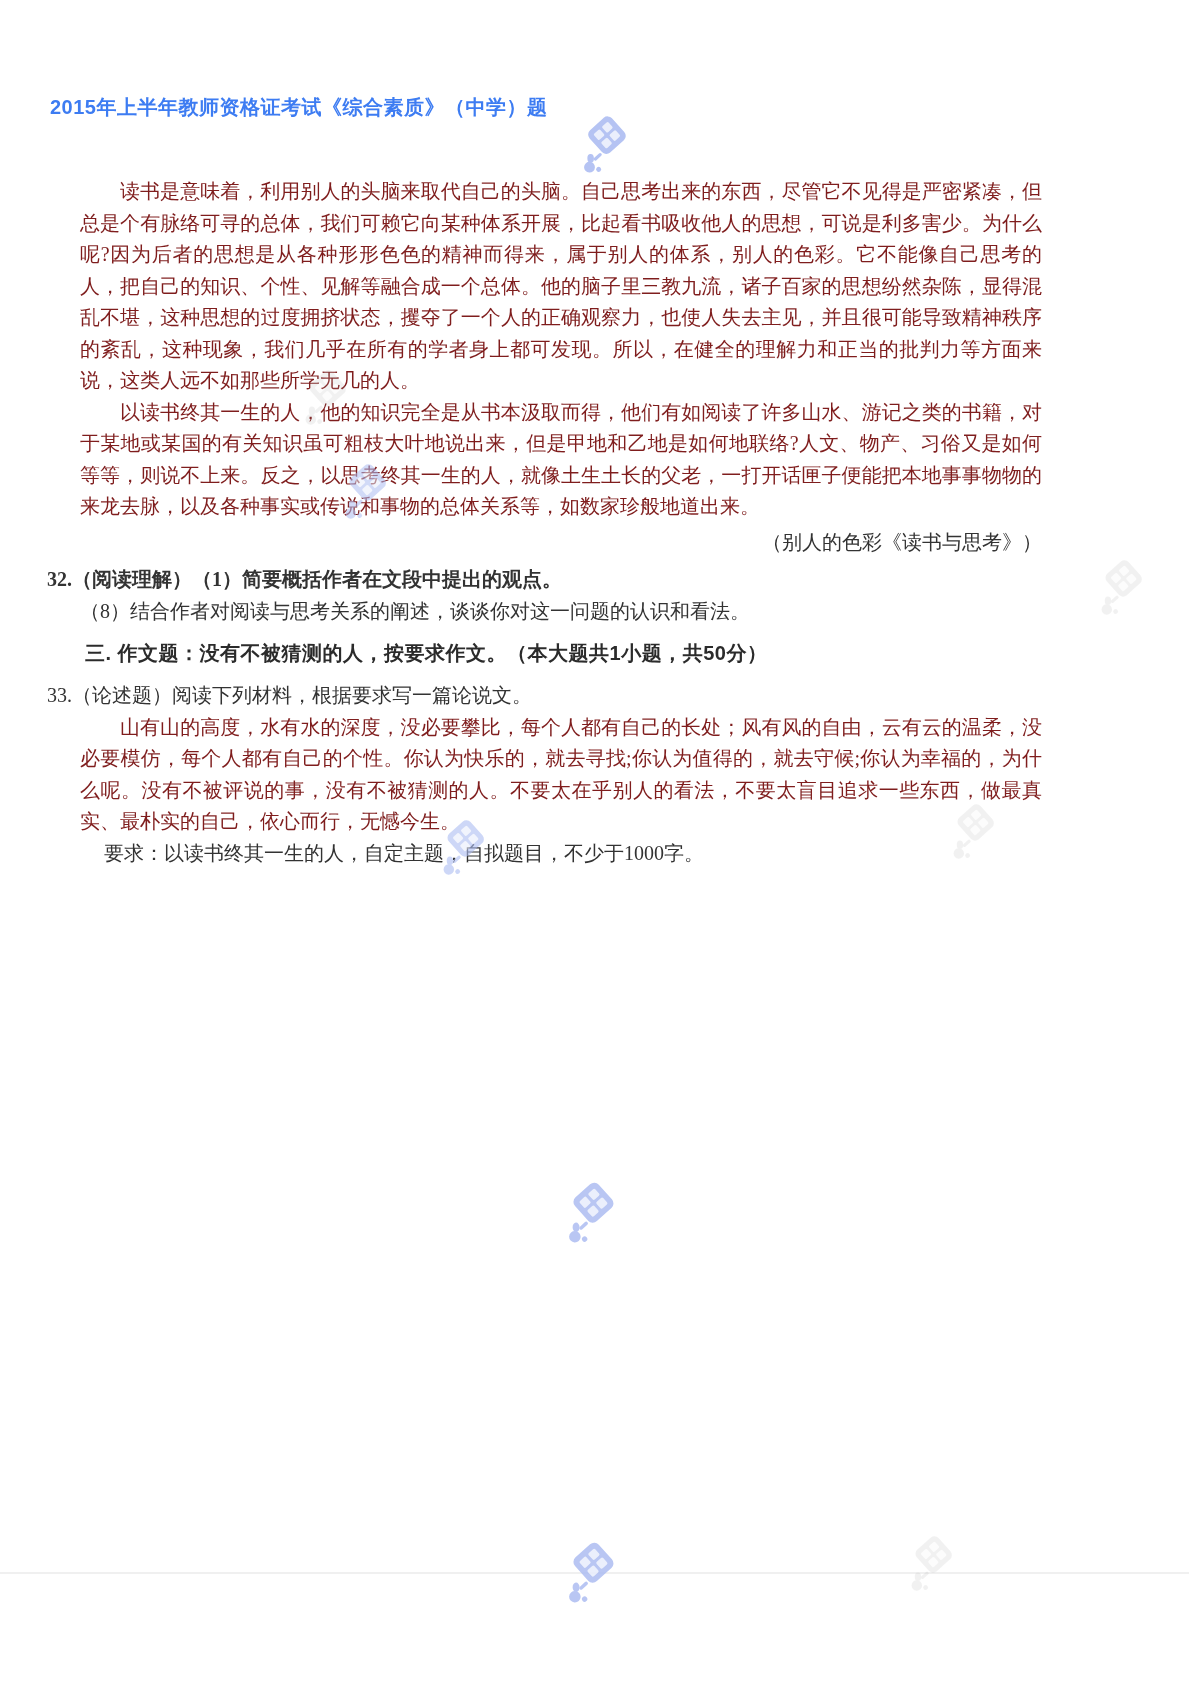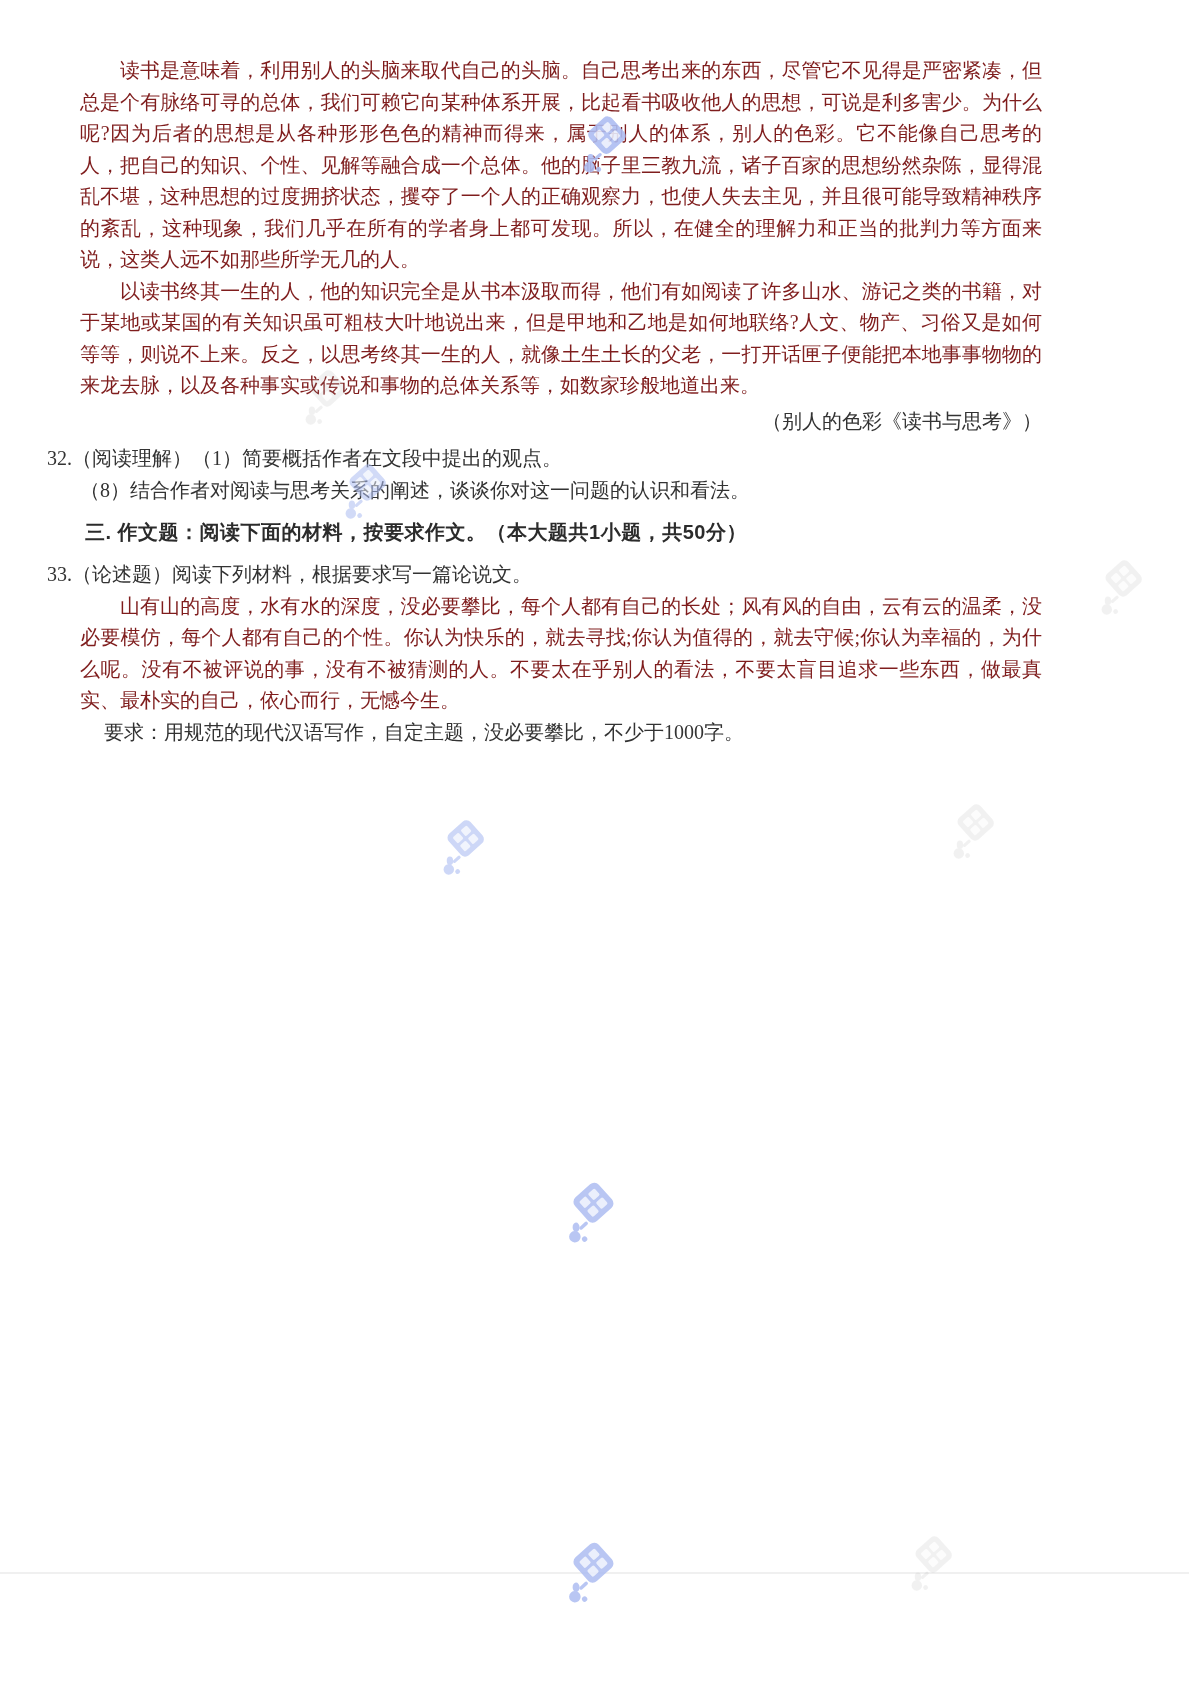--- a/index.html
+++ b/index.html
@@ -37,20 +37,21 @@
     font-size:20px;
     line-height:31.5px;
     text-align:right;
     color:#333333;
   }
   .q-line{
     margin-top:6px;
     font-size:20px;
     line-height:31.5px;
     color:#333333;
+    font-weight:bold;
   }
   .q-sub{
     margin-left:33px;
     font-size:20px;
     line-height:31.5px;
     color:#333333;
   }
   .section-header{
     margin:10px 0 0 38px;
     font-family:"Liberation Sans","DejaVu Sans",sans-serif;
@@ -86,37 +87,38 @@
   .wm-blue .wm-sq{fill:var(--wm-blue,#adbdf2);}
   .wm-blue .wm-dot{fill:#ffffff;opacity:0.72;}
   .wm-gray .wm-sq{fill:var(--wm-gray,#9a9a9a);}
   .wm-gray .wm-dot{fill:#ffffff;opacity:0.8;}
 </style>
 </head>
 <body>
 
 <div class="page">
 
+  <div class="doc-title">2015年上半年教师资格证考试《综合素质》（中学）题</div>
 
   <div class="content">
 
     <div class="passage">
       <p class="para">读书是意味着，利用别人的头脑来取代自己的头脑。自己思考出来的东西，尽管它不见得是严密紧凑，但总是个有脉络可寻的总体，我们可赖它向某种体系开展，比起看书吸收他人的思想，可说是利多害少。为什么呢?因为后者的思想是从各种形形色色的精神而得来，属于别人的体系，别人的色彩。它不能像自己思考的人，把自己的知识、个性、见解等融合成一个总体。他的脑子里三教九流，诸子百家的思想纷然杂陈，显得混乱不堪，这种思想的过度拥挤状态，攫夺了一个人的正确观察力，也使人失去主见，并且很可能导致精神秩序的紊乱，这种现象，我们几乎在所有的学者身上都可发现。所以，在健全的理解力和正当的批判力等方面来说，这类人远不如那些所学无几的人。</p>
       <p class="para">以读书终其一生的人，他的知识完全是从书本汲取而得，他们有如阅读了许多山水、游记之类的书籍，对于某地或某国的有关知识虽可粗枝大叶地说出来，但是甲地和乙地是如何地联络?人文、物产、习俗又是如何等等，则说不上来。反之，以思考终其一生的人，就像土生土长的父老，一打开话匣子便能把本地事事物物的来龙去脉，以及各种事实或传说和事物的总体关系等，如数家珍般地道出来。</p>
       <div class="attribution">（别人的色彩《读书与思考》）</div>
     </div>
 
     <div class="q-line">32.（阅读理解）（1）简要概括作者在文段中提出的观点。</div>
     <div class="q-sub">（8）结合作者对阅读与思考关系的阐述，谈谈你对这一问题的认识和看法。</div>
 
-    <div class="section-header">三. 作文题：阅读下面的材料，按要求作文。（本大题共1小题，共50分）</div>
+    <div class="section-header">三. 作文题：没有不被猜测的人，按要求作文。（本大题共1小题，共50分）</div>
 
     <div class="q33-lead">33.（论述题）阅读下列材料，根据要求写一篇论说文。</div>
     <p class="para">山有山的高度，水有水的深度，没必要攀比，每个人都有自己的长处；风有风的自由，云有云的温柔，没必要模仿，每个人都有自己的个性。你认为快乐的，就去寻找;你认为值得的，就去守候;你认为幸福的，为什么呢。没有不被评说的事，没有不被猜测的人。不要太在乎别人的看法，不要太盲目追求一些东西，做最真实、最朴实的自己，依心而行，无憾今生。</p>
-    <div class="requirement">要求：用规范的现代汉语写作，自定主题，没必要攀比，不少于1000字。</div>
+    <div class="requirement">要求：以读书终其一生的人，自定主题，自拟题目，不少于1000字。</div>
 
   </div>
 
   <div class="divider"></div>
 
   <div class="wm-layer" id="wm-layer">
       <div class="watermark wm-blue" style="left: 568px; top: 112px; width: 62px; height: 62px; opacity: 0.9;">
     <svg viewBox="0 0 64 64" aria-hidden="true">
       <g transform="rotate(-42 32 32)">
         <rect class="wm-sq" x="28" y="16" width="31" height="31" rx="6"></rect>

